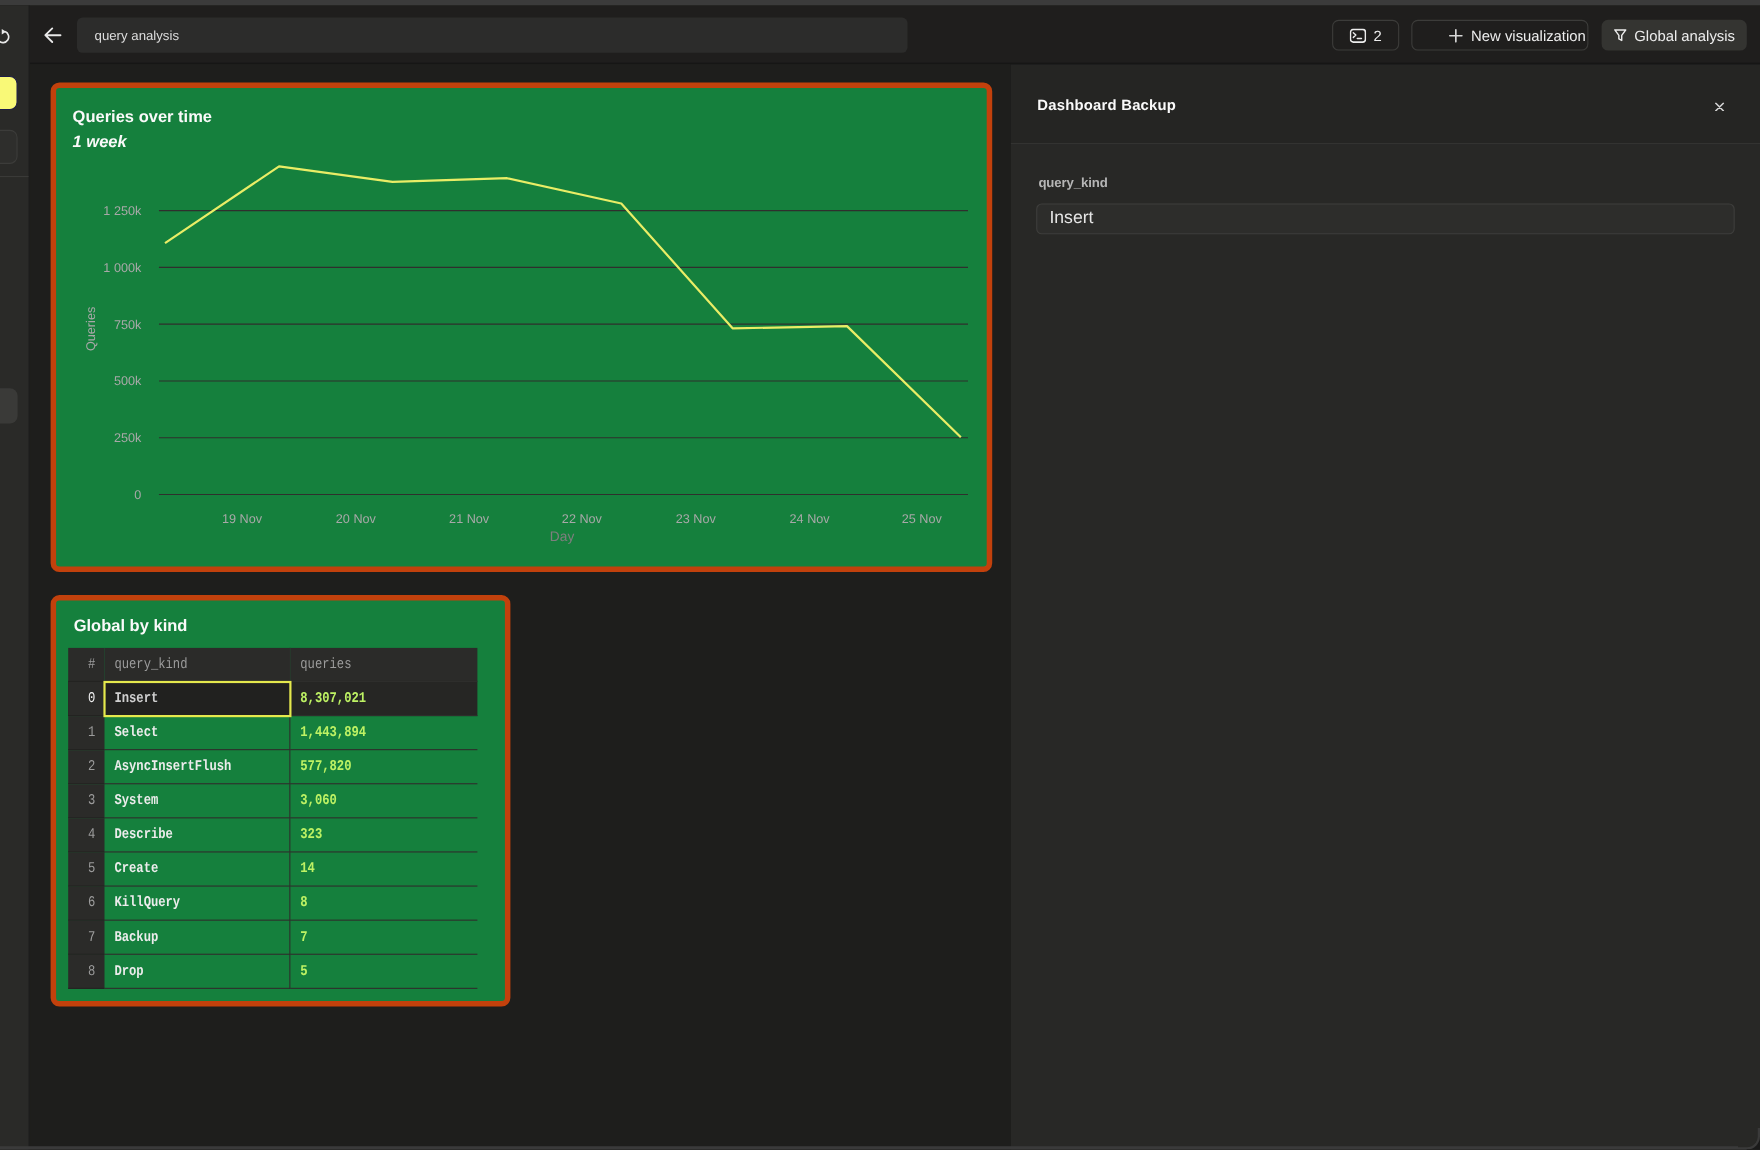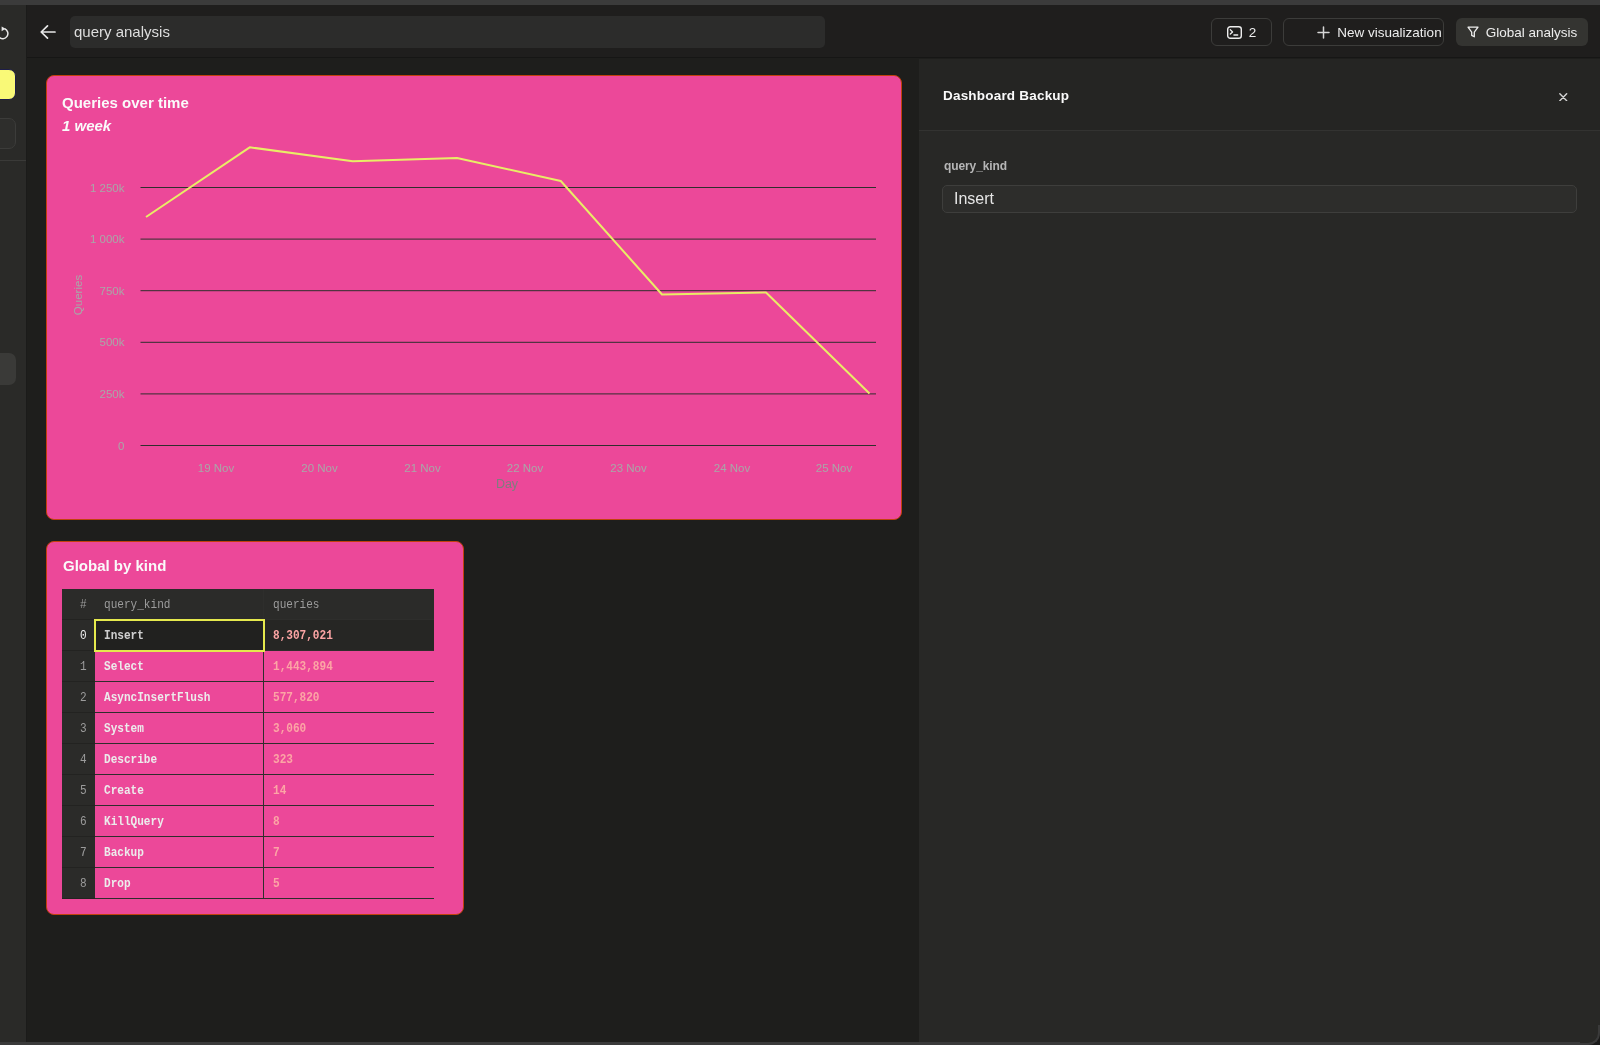--- a/index.html
+++ b/index.html
@@ -26,30 +26,30 @@
     background:#f9f977; border:1px solid #1d1d49; }
   .sb-ghost { left:-15px; top:113px; width:31px; height:31px; border-radius:7px;
     background:#2e2e2c; border:1px solid #3c3c3a; }
   .sb-div { left:0; top:155px; width:27px; height:1px; background:#3a3a38; }
   .sb-item2 { left:-15px; top:348px; width:31px; height:32px; border-radius:7px;
     background:#3a3a38; }
 
   
   #backarrow { left:38px; top:22px; width:20px; height:20px; }
   #nameinput { left:70px; top:16px; width:755px; height:32px; background:#2c2c2b;
-    border-radius:5px; color:#dedede; font-size:15px; line-height:32px;
-    padding-left:4px; }
+    border-radius:5px; color:#dedede; font-size:12px; line-height:32px;
+    padding-left:16px; }
   .hbtn { top:18px; height:28px; border-radius:6px; display:flex; align-items:center;
     justify-content:center; color:#ededed; font-size:13.5px; gap:7px; }
   #btn1 { left:1211px; width:61px; border:1px solid #3c3c3a; }
   #btn2 { left:1283px; width:161px; border:1px solid #3c3c3a;padding-left:32px; }
   #btn3 { left:1456px; width:132px; background:#343431; }
 
   
-  .card { background:#ec4899; border:1px solid #c2410c; border-radius:8px; }
+  .card { background:#15803d; border:5px solid #c2410c; border-radius:8px; }
   #chartcard { left:46px; top:75px; width:856px; height:445px; }
   #tablecard { left:46px; top:541px; width:418px; height:374px; }
   .cardtitle { color:#fafafa; font-size:15px; font-weight:bold; }
 
   
   #paneltitle { left:943px; top:88px; color:#fafafa; font-size:13.5px; font-weight:bold; letter-spacing:0.2px; }
   #panelclose { left:1559px; top:92.5px; width:8.5px; height:8.5px; }
   #panelhdrline { left:919px; top:130px; width:681px; height:1px; background:#333331; }
   #fltlabel { left:944px; top:159px; color:#b6b6b6; font-size:12px; font-weight:bold; letter-spacing:-0.1px; }
   #fltinput { left:942px; top:185px; width:635px; height:28px; background:#2d2d2b;
@@ -63,21 +63,21 @@
   .cnum span.t { transform-origin:50% 50%; }
   .trow { position:absolute; left:0; width:372px; height:31px; }
   .cnum { position:absolute; left:0; top:0; width:33px; height:31px; background:#2b2b29;
     color:#9c9c9c; text-align:center; line-height:31px; border-bottom:1px solid #232321;
     padding-left:11px; }
   .ckind { position:absolute; left:33px; top:0; width:169px; height:31px;
     line-height:31px; padding-left:9px; border-bottom:1px solid #2e2e2c;
     border-right:1px solid #2e2e2c; color:#ececec; font-weight:bold; }
   .cq { position:absolute; left:202px; top:0; width:170px; height:31px;
     line-height:31px; padding-left:9px; border-bottom:1px solid #2e2e2c;
-    color:#fca5a5; font-weight:bold; }
+    color:#bef264; font-weight:bold; }
   .hrow .ckind, .hrow .cq { color:#9c9c9c; font-weight:normal; background:#2b2b29; }
   .hrow .cnum { color:#9c9c9c; }
   #selcell { left:94px; top:619px; width:171px; height:33px;
     border:2px solid #e5e94d; background:rgba(0,0,0,0.12); }
 </style>
 </head>
 <body>
 <div class="abs" id="topstrip"></div>
 <div class="abs" id="header"></div>
 <div class="abs" id="main"></div>

